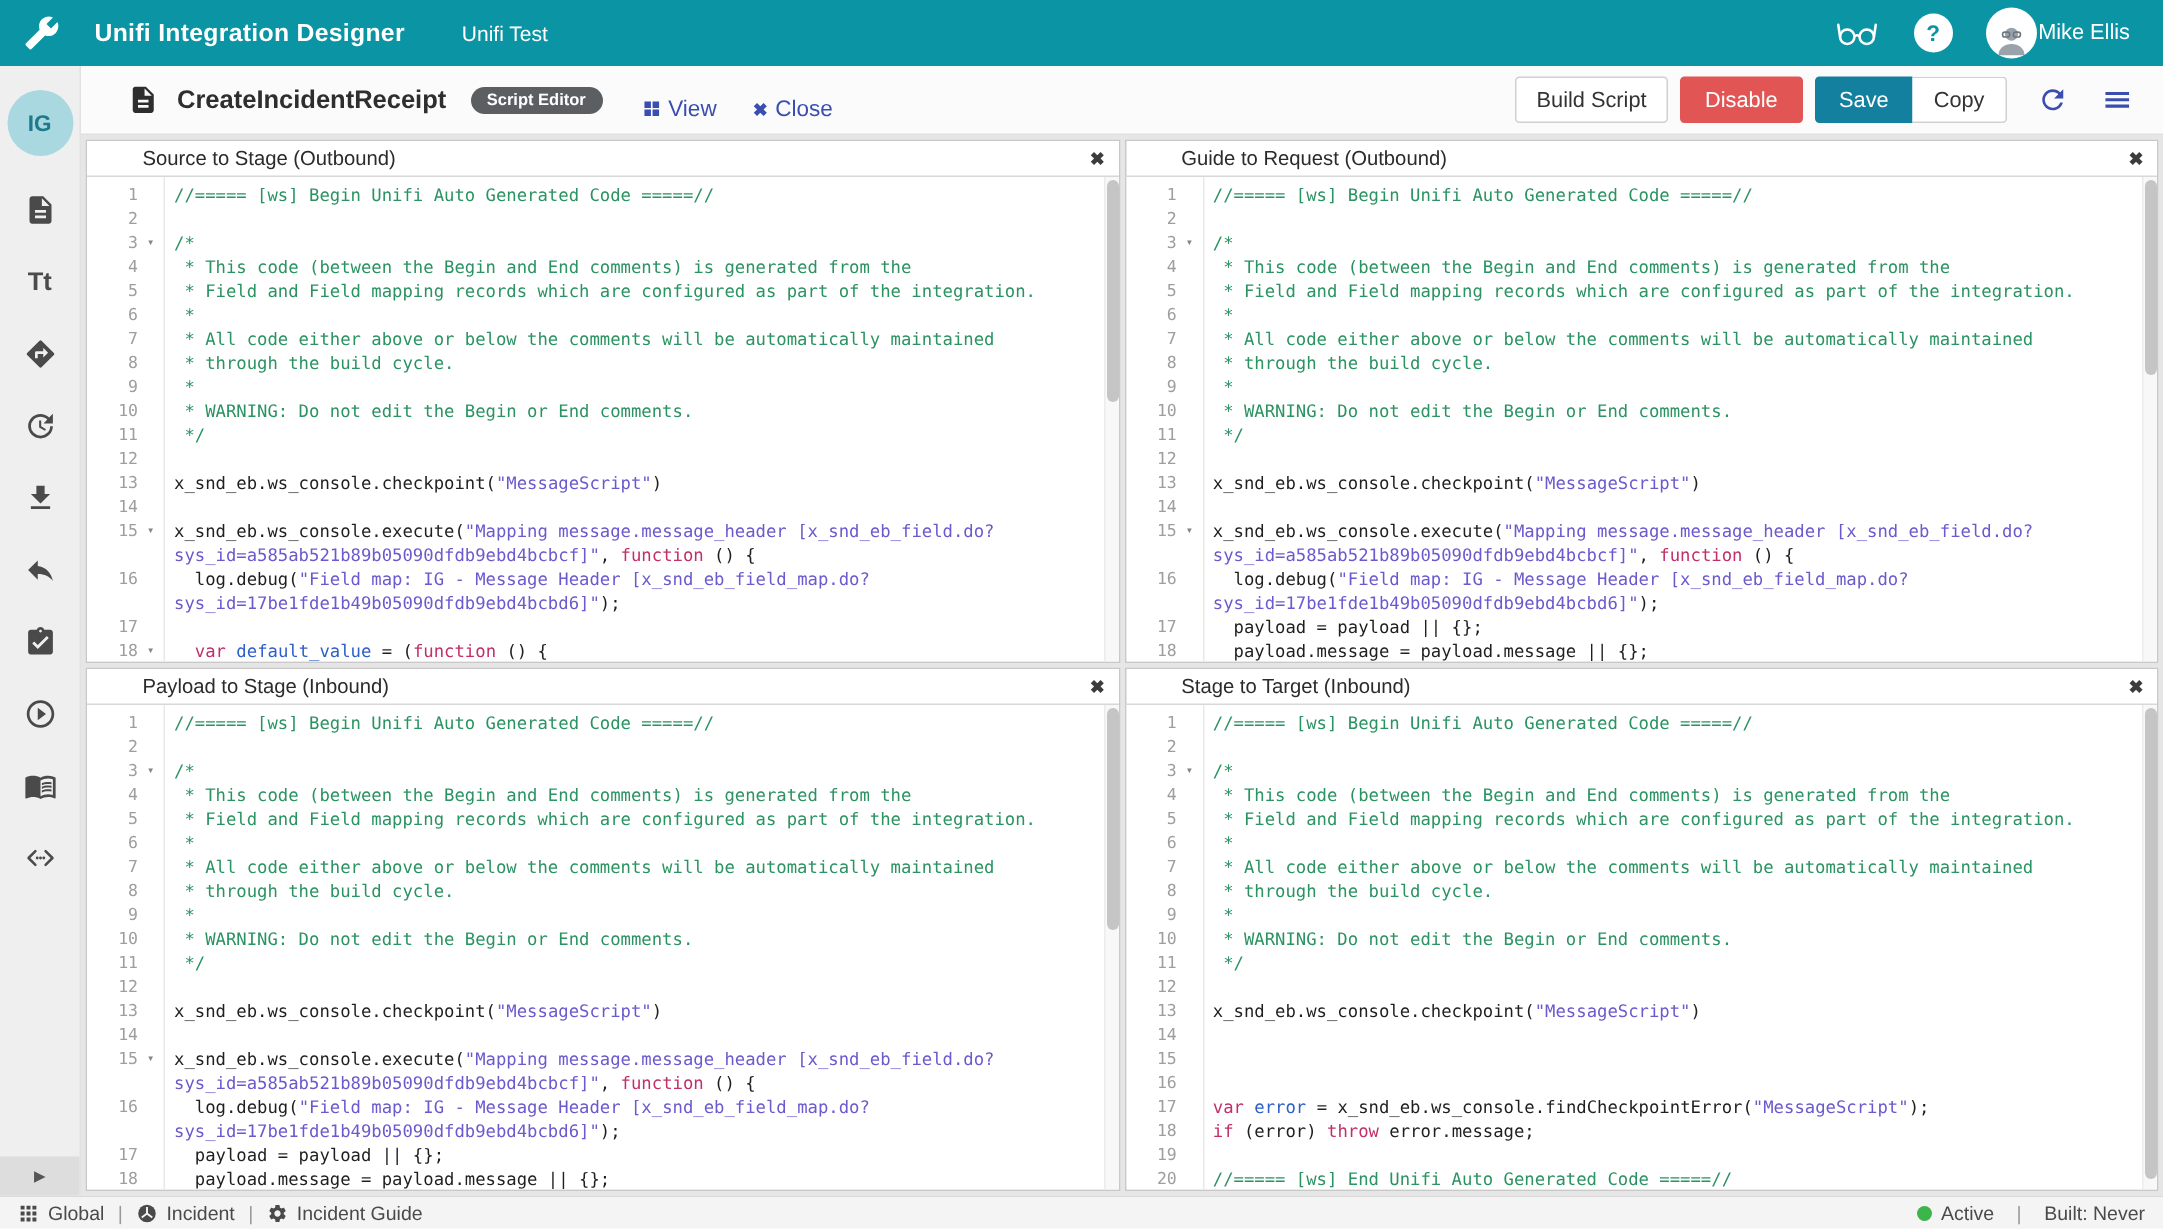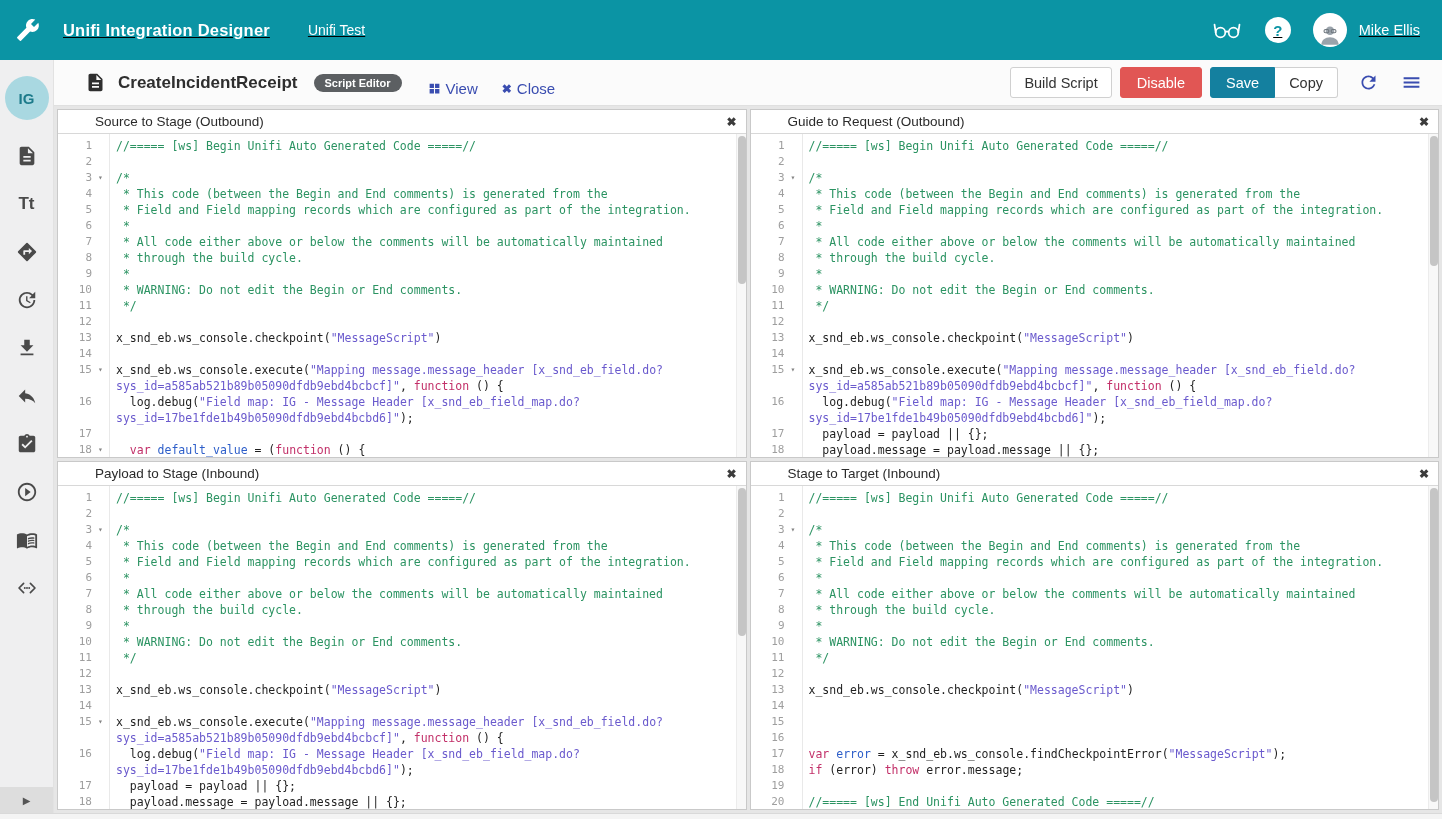--- a/index.html
+++ b/index.html
@@ -1,31 +1,31 @@
 <!DOCTYPE html>
 <html style="--topbar-teal: #0b94a4; --accent-blue: #3a4db0; --disable-red: #e15654; --save-teal: #14809f; --active-green: #3cb54a; --syntax-comment: #2b9362; --syntax-string: #6a5acd; --syntax-keyword: #c22f68; --syntax-variable: #2d5ec9;"><head>
 <meta charset="utf-8">
 <style>
   * { margin:0; padding:0; box-sizing:border-box; }
   html,body { width:1442px; height:819px; overflow:hidden; background:#fff;
               font-family:"Liberation Sans", sans-serif; }
   .app { width:1442px; height:819px; display:flex; flex-direction:column; }
 
   
-  .topbar { height:60px; background:var(--topbar-teal); display:flex; align-items:center; flex:none;text-decoration:underline; }
+  .topbar { height:44px; background:var(--topbar-teal); display:flex; align-items:center; flex:none; }
   .logo { width:30px; height:30px; margin-left:13px; display:flex; align-items:center; justify-content:center; }
   .logo svg { width:24px; height:24px; fill:#fff; transform:rotate(90deg); }
   .app-title { color:#fff; font-size:16.5px; font-weight:bold; margin-left:20px; letter-spacing:.2px; }
   .env-name { color:#fff; font-size:14px; margin-left:38px; }
   .tb-spacer { flex:1; }
   .tb-right { display:flex; align-items:center; gap:22px; margin-right:22px; }
   .glasses svg { width:32px; height:24px; display:block; }
   .help-circle { width:26px; height:26px; border-radius:50%; background:#fff; color:var(--topbar-teal);
                  font-weight:bold; font-size:15px; display:flex; align-items:center; justify-content:center; }
-  .avatar-wrap { display:flex; align-items:center; gap:12px; }
+  .avatar-wrap { display:flex; align-items:center; gap:1px; }
   .avatar { width:34px; height:34px; border-radius:50%; background:#fff; overflow:hidden; display:flex; align-items:flex-end; justify-content:center; }
   .avatar svg { width:26px; height:26px; }
   .user-name { color:#fff; font-size:14.5px; }
 
   
   .body-row { display:flex; height:753px; flex:none; }
   .sidebar { width:54px; background:#efeff0; border-right:1px solid #e2e2e2; display:flex; flex-direction:column; align-items:center; flex:none; }
   .ig-avatar { width:44px; height:44px; border-radius:50%; background:#a9d8e1; color:#1c7a8a;
                font-weight:bold; font-size:15px; display:flex; align-items:center; justify-content:center; margin-top:16px; margin-bottom:12px; flex:none; }
   .side-nav { display:flex; flex-direction:column; align-items:center; width:100%; }

